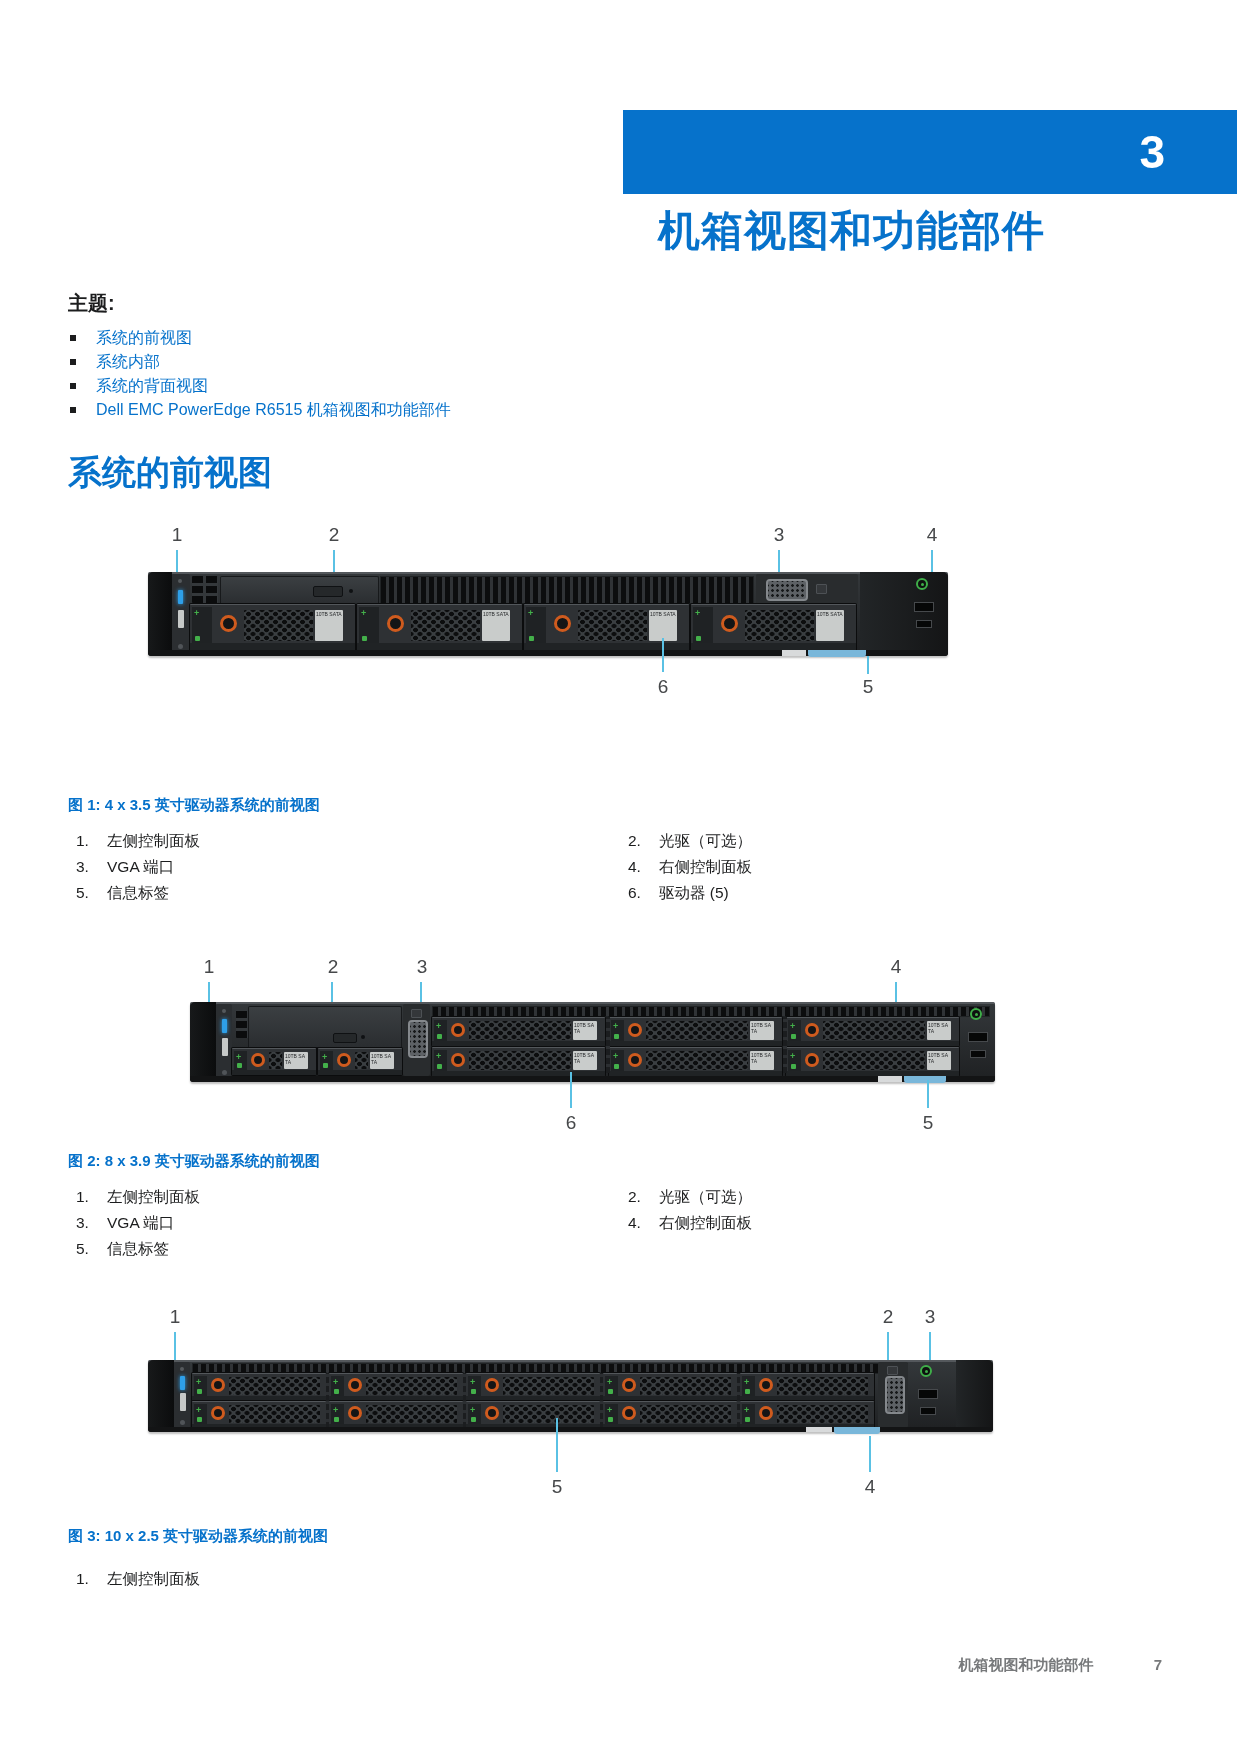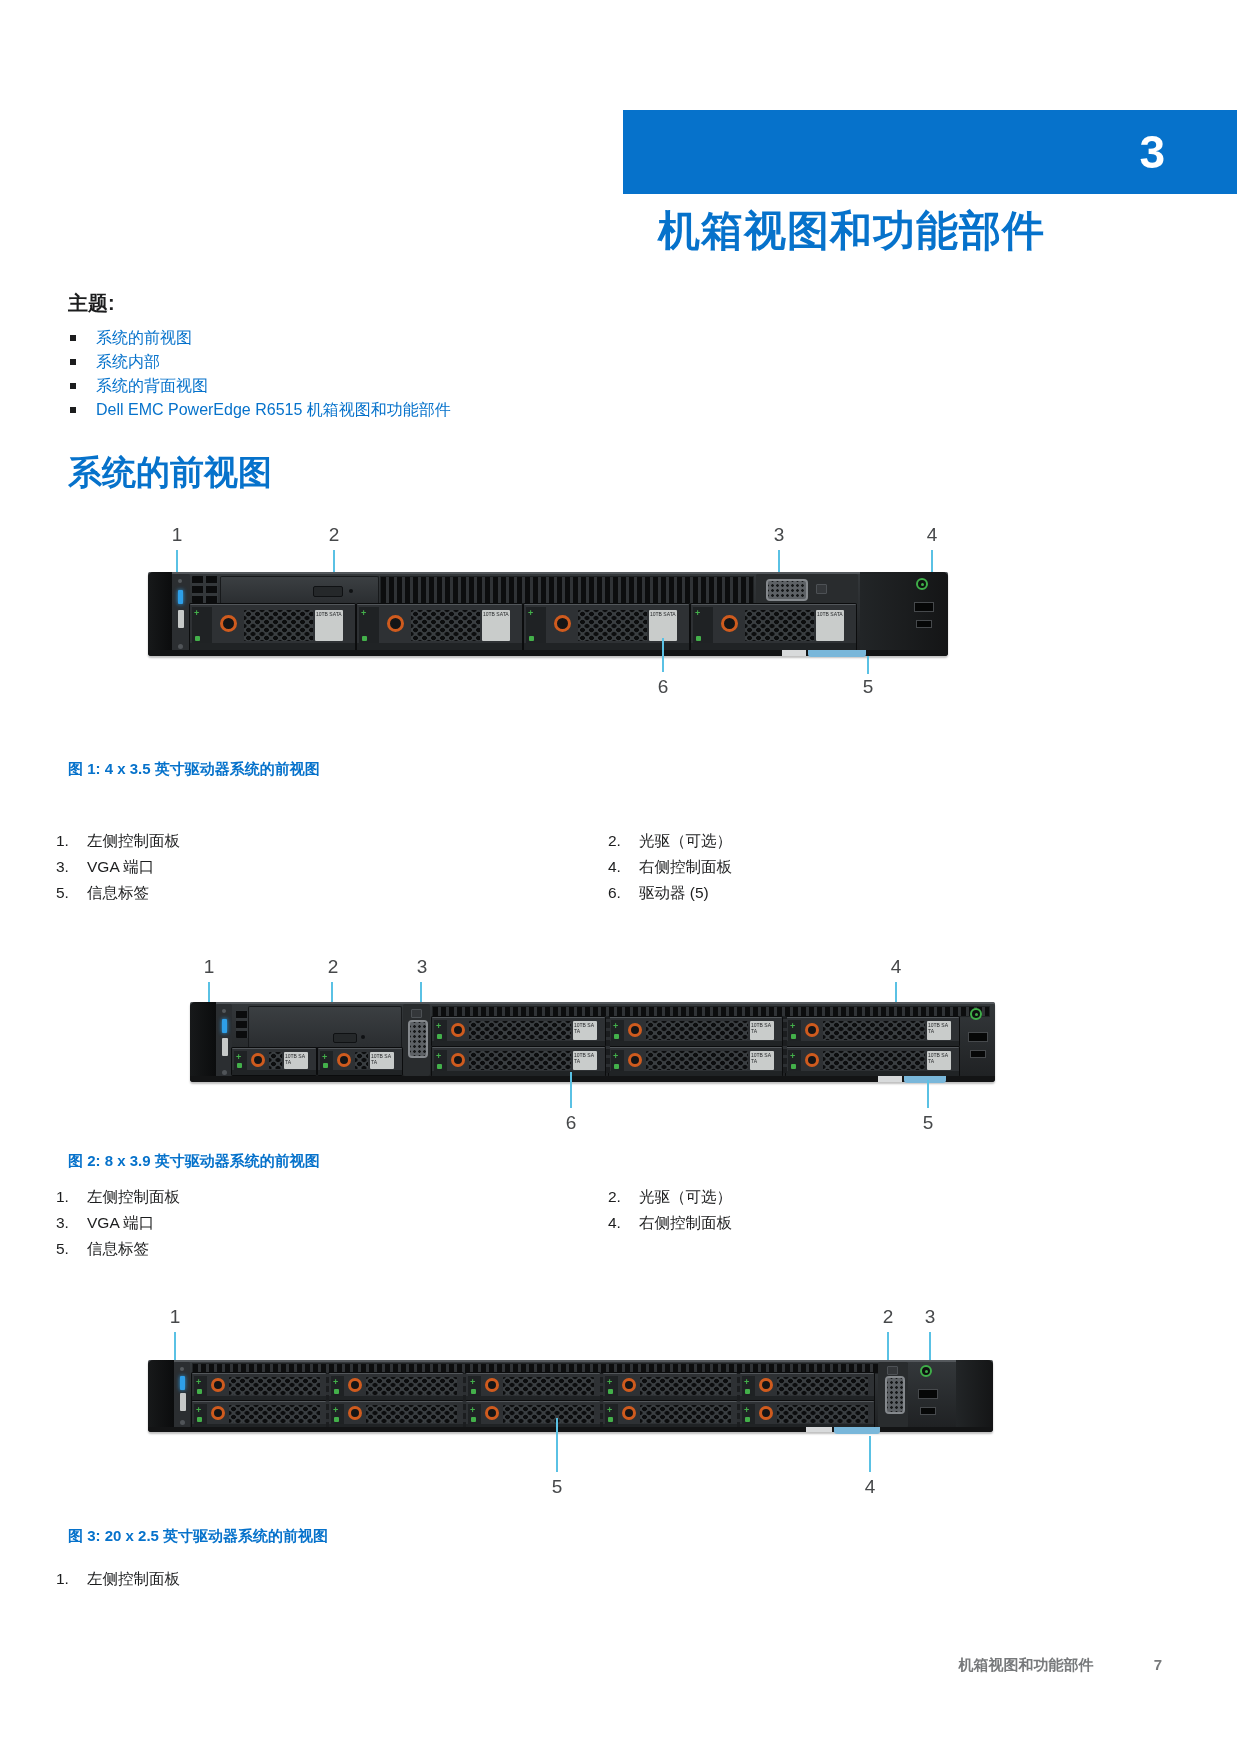--- a/index.html
+++ b/index.html
@@ -66,21 +66,21 @@
                      radial-gradient(circle,#0c0d0e 2.1px,transparent 2.6px);
     background-size:9px 8px;background-position:0 0,4.5px 4px;}
   .drv-label{position:absolute;background:#c9cccb;color:#26282a;font-size:5px;line-height:6px;
              padding:1px;overflow:hidden;word-break:break-all;border-radius:1px;}
   .drv-foot{position:absolute;left:0;right:0;bottom:0;background:#202325;}
   .lip{position:absolute;left:0;right:0;background:#131415;border-radius:0 0 3px 3px;}
   .tagb{position:absolute;background:#79b7da;border-radius:0 0 3px 3px;}
   .tagw{position:absolute;background:#d8dadb;}
   
   .figcap{position:absolute;left:68px;color:#0672cb;font-size:15px;font-weight:bold;white-space:nowrap;}
-  .legend{position:absolute;left:56px;width:1104px;display:grid;grid-auto-flow:column;
+  .legend{position:absolute;left:76px;width:1104px;display:grid;grid-auto-flow:column;
           grid-template-columns:552px 552px;}
   .legend.rows3{grid-template-rows:repeat(3,26px);}
   .legend.rows1{grid-template-rows:repeat(1,26px);}
   .li{font-size:15.5px;color:#1c1d1e;line-height:26px;white-space:nowrap;}
   .li-num{display:inline-block;width:31px;}
   
   .footer{position:absolute;top:1656px;right:78px;color:#77797b;font-size:15px;font-weight:bold;}
   .footer .pgnum{margin-left:56px;}
 </style>
 </head>
@@ -163,21 +163,21 @@
         </div>
         <div class="lip" style="bottom: 0px; height: 6px;"></div>
         <div class="tagw" style="left: 634px; bottom: 0px; width: 24px; height: 6px;"></div>
         <div class="tagb" style="left: 660px; bottom: -1px; width: 58px; height: 7px;"></div>
       </div>
     <div class="cline" style="left:514px;top:118px;height:34px;"></div>
     <div class="cline" style="left:719px;top:136px;height:18px;"></div>
     <span class="cnum" style="left:515px;top:156px;">6</span>
     <span class="cnum" style="left:720px;top:156px;">5</span>
   </div>
-  <div class="figcap" style="top:760px;">图 1: 4 x 3.5 英寸驱动器系统的前视图</div>
+  <div class="figcap" style="top:796px;">图 1: 4 x 3.5 英寸驱动器系统的前视图</div>
   <div class="legend rows3" style="top:828px;">
     <div class="li"><span class="li-num">1.</span><span>左侧控制面板</span></div>
     <div class="li"><span class="li-num">3.</span><span>VGA 端口</span></div>
     <div class="li"><span class="li-num">5.</span><span>信息标签</span></div>
     <div class="li"><span class="li-num">2.</span><span>光驱（可选）</span></div>
     <div class="li"><span class="li-num">4.</span><span>右侧控制面板</span></div>
     <div class="li"><span class="li-num">6.</span><span>驱动器 (5)</span></div>
   </div>
 
   <div class="figure" id="fig2" style="left:185px;top:950px;width:810px;height:200px;">
@@ -372,21 +372,21 @@
         <div class="earR" style="left: 808px; width: 37px;"></div>
         <div class="lip" style="bottom: 0px; height: 5px;"></div>
         <div class="tagw" style="left: 658px; bottom: 0px; width: 26px; height: 5px;"></div>
         <div class="tagb" style="left: 686px; bottom: -2px; width: 46px; height: 7px;"></div>
       </div>
     <div class="cline" style="left:408px;top:118px;height:54px;"></div>
     <div class="cline" style="left:721px;top:136px;height:36px;"></div>
     <span class="cnum" style="left:409px;top:176px;">5</span>
     <span class="cnum" style="left:722px;top:176px;">4</span>
   </div>
-  <div class="figcap" style="top:1527px;">图 3: 20 x 2.5 英寸驱动器系统的前视图</div>
+  <div class="figcap" style="top:1527px;">图 3: 10 x 2.5 英寸驱动器系统的前视图</div>
   <div class="legend rows1" style="top:1566px;">
     <div class="li"><span class="li-num">1.</span><span>左侧控制面板</span></div>
   </div>
 
   <div class="footer">
     <span>机箱视图和功能部件</span>
     <span class="pgnum">7</span>
   </div>
 
 </div>

